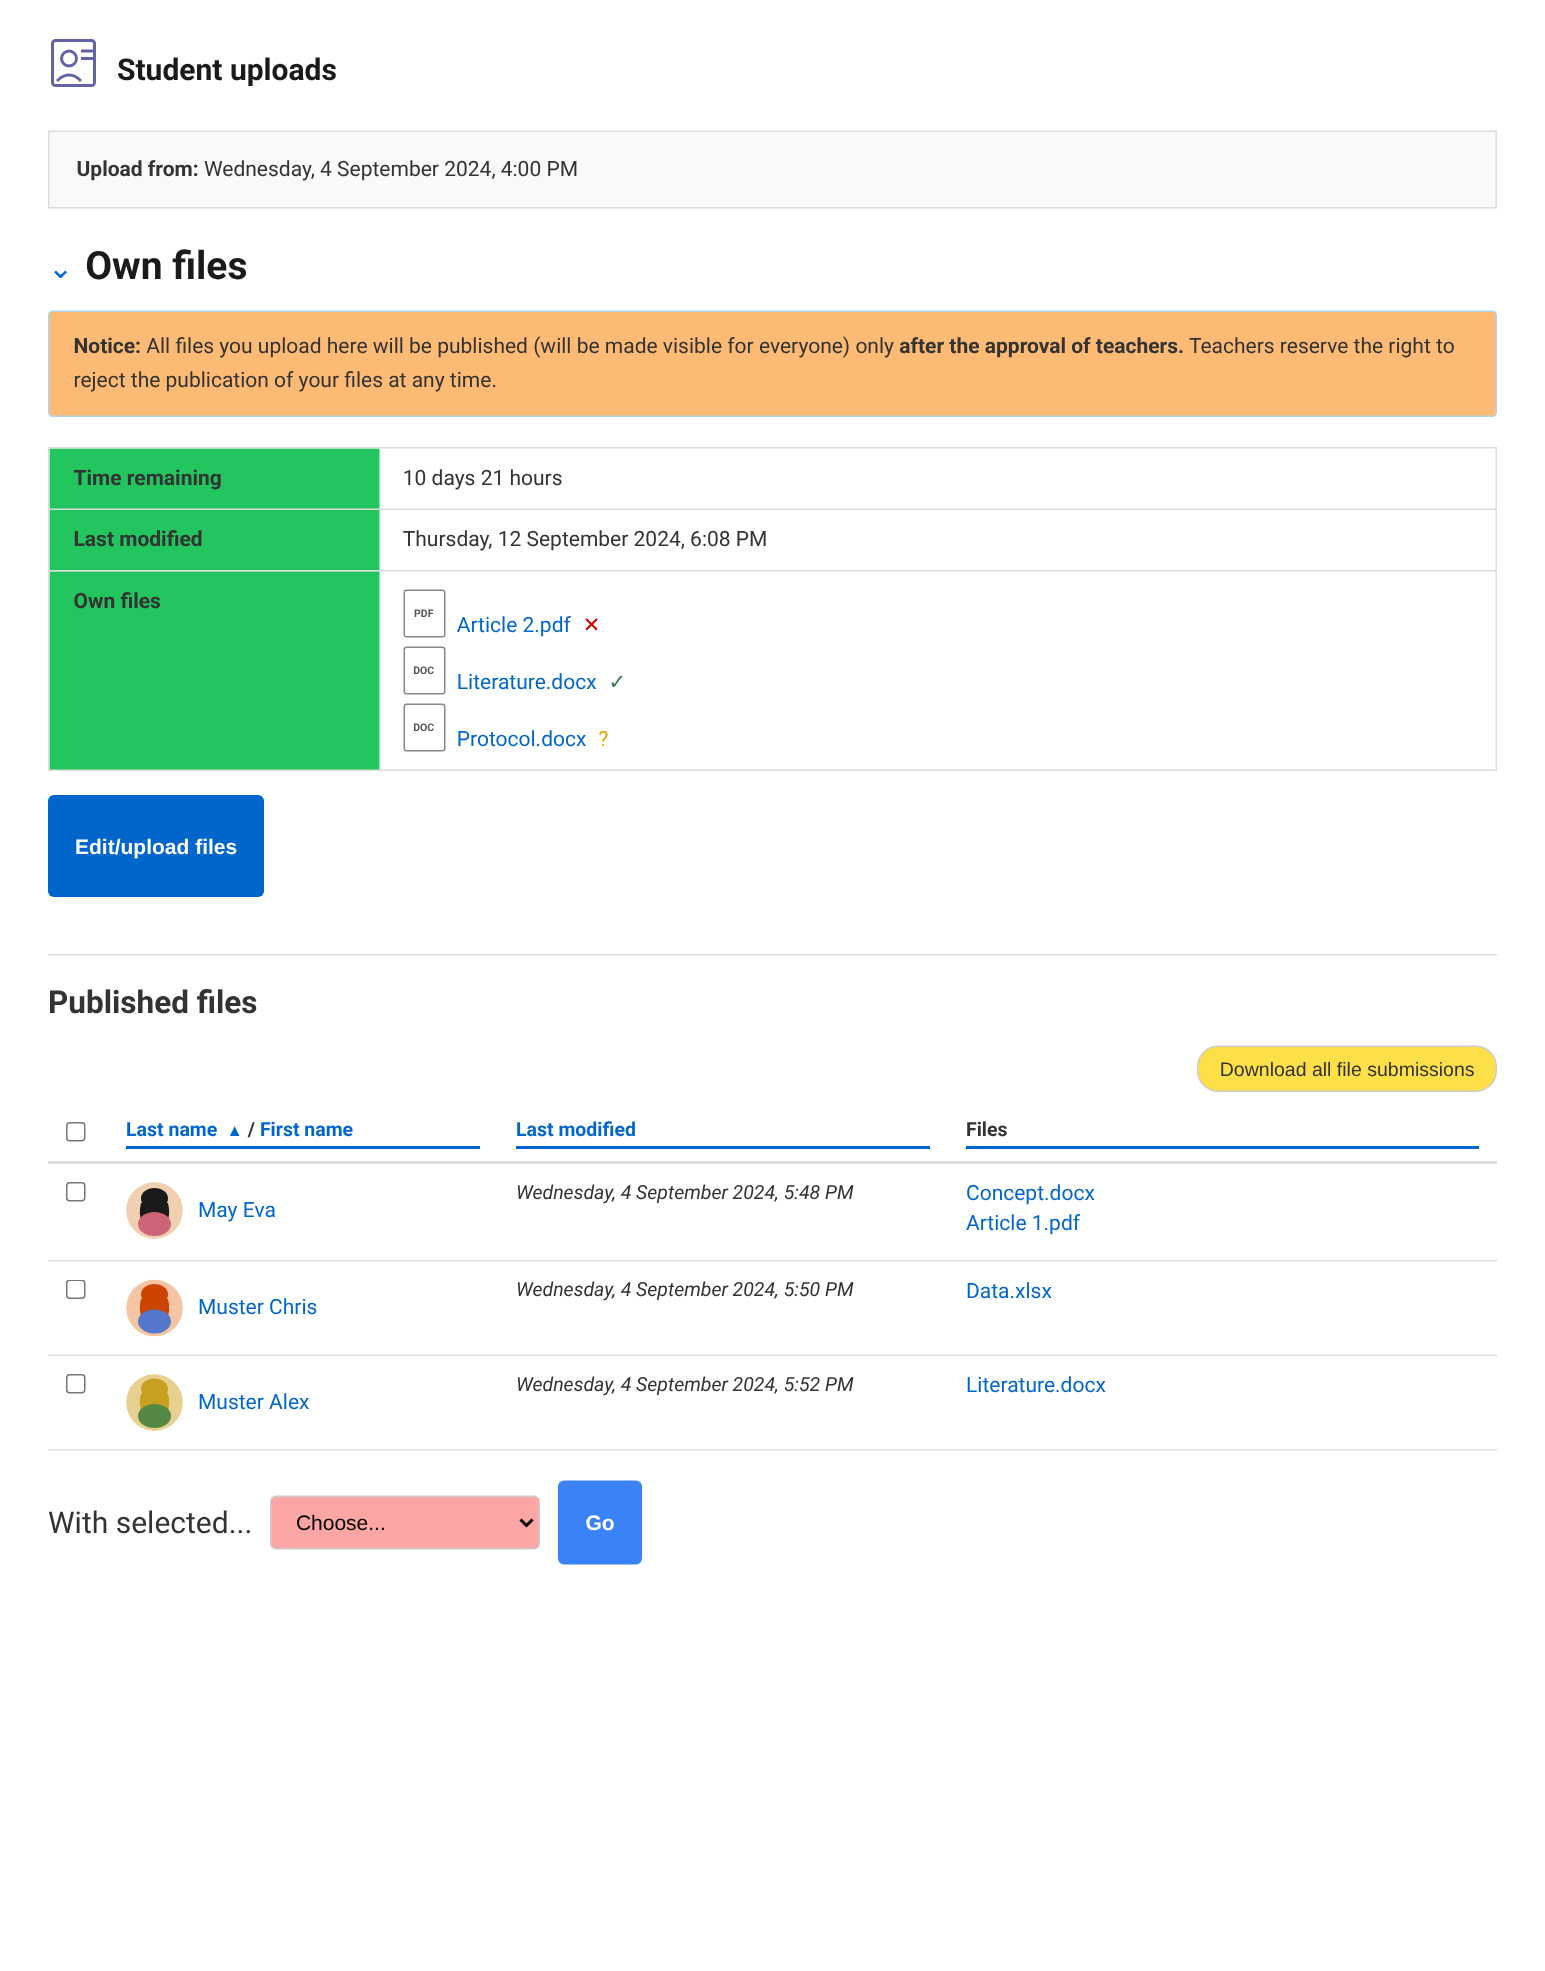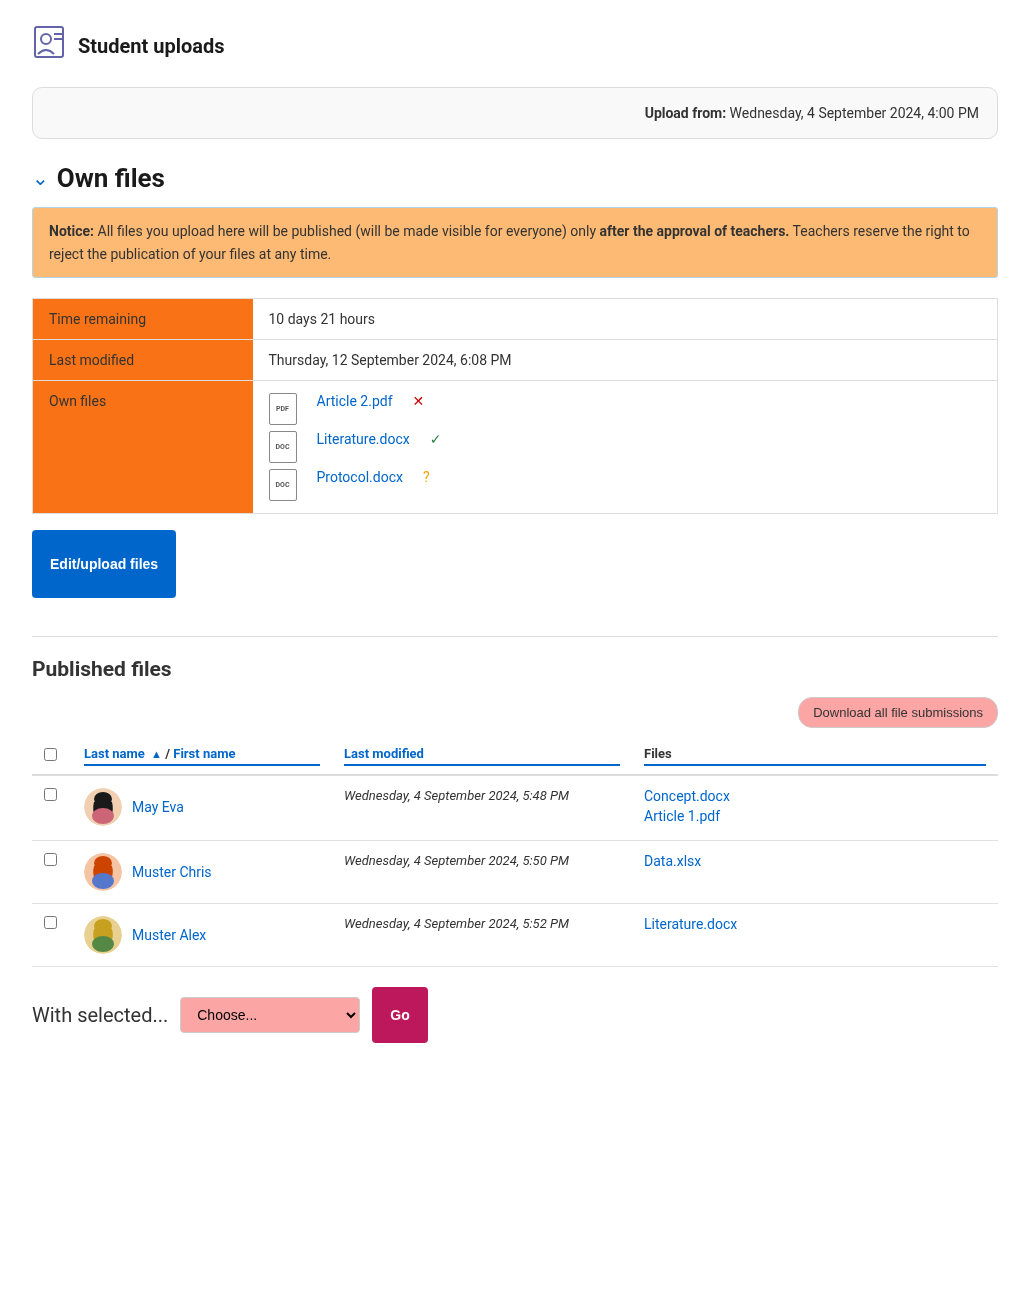--- a/index.html
+++ b/index.html
@@ -28,22 +28,21 @@
       font-weight: 700;
       color: #1a1a1a;
     }
 
     
     .info-box {
       border: 1px solid #ddd;
       background: #f9f9f9;
       padding: 14px 18px;
       margin-bottom: 24px;
-      border-radius: 10px;
-      text-align: right;
+      border-radius: 0;
     }
     .info-box p {
       line-height: 1.6;
       font-size: 14px;
     }
 
     
     .section-heading {
       display: flex;
       align-items: center;
@@ -83,36 +82,36 @@
       border-bottom: 1px solid #ddd;
     }
     .details-table tr:last-child {
       border-bottom: none;
     }
     .details-table td {
       padding: 12px 16px;
       vertical-align: top;
     }
     .details-table td:first-child {
-      font-weight: 400;
+      font-weight: 700;
       width: 220px;
-      background: #f97316;
+      background: #22c55e;
     }
 
     
     .file-list {
       list-style: none;
       display: flex;
       flex-direction: column;
       gap: 6px;
     }
     .file-item {
       display: flex;
-      align-items: flex-start;
-      gap: 20px;
+      align-items: flex-end;
+      gap: 8px;
     }
     .file-icon {
       display: inline-flex;
       align-items: center;
       justify-content: center;
       width: 28px;
       height: 32px;
       border: 1px solid #888;
       border-radius: 2px;
       font-size: 8px;
@@ -159,21 +158,21 @@
       margin-bottom: 16px;
     }
 
     
     .download-bar {
       display: flex;
       justify-content: flex-end;
       margin-bottom: 10px;
     }
     .btn-download {
-      background: #fca5a5;
+      background: #fde047;
       border: 1px solid #ccc;
       padding: 7px 14px;
       font-size: 13px;
       cursor: pointer;
       border-radius: 14px;
       color: #333;
     }
 
     
     .pub-table {
@@ -259,21 +258,21 @@
       padding: 8px 36px 8px 12px;
       border: 1px solid #ccc;
       border-radius: 4px;
       font-size: 14px;
       background: #fca5a5;
       cursor: pointer;
       min-width: 180px;
       appearance: auto;
     }
     .btn-go {
-      background: #be185d;
+      background: #3b82f6;
       color: #fff;
       border: none;
       padding: 20px 18px;
       font-size: 14px;
       font-weight: 600;
       border-radius: 4px;
       cursor: pointer;
     }
 
     

